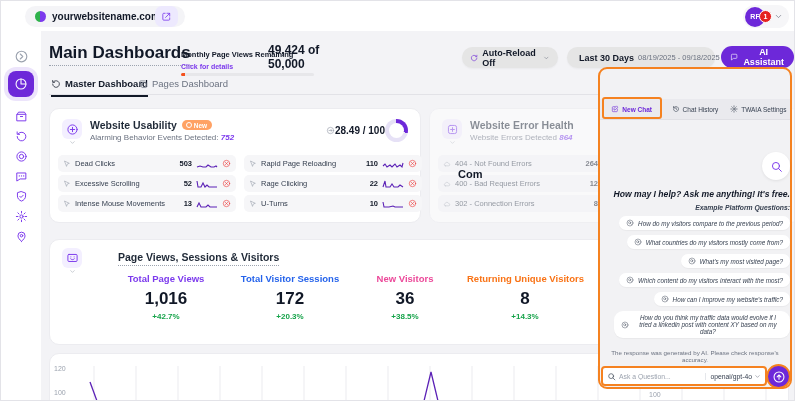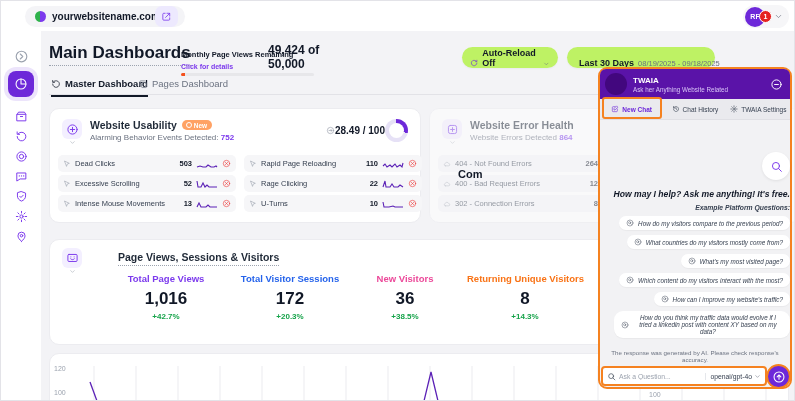--- a/index.html
+++ b/index.html
@@ -29,39 +29,39 @@
   #main-bg { position:absolute; left:40px; top:30px; width:755px; height:371px; background:#f3f3f6; }
 
   
   .page-title { position:absolute; left:48px; top:42px; font-size:17px; font-weight:bold; color:#111827; border-bottom:1px dotted #9ca3af; padding-bottom:2px; z-index:6;text-align:center; }
   .quota { position:absolute; left:180px; top:42px; width:150px; z-index:6; }
   .quota-label { font-size:7.5px; font-weight:bold; color:#111827; }
   .quota-value { font-size:12px; font-weight:bold; color:#111827; position:absolute; left:87px; top:0; }
   .quota-link { font-size:7px; font-weight:bold; color:#7c3aed; cursor:pointer; display:block; margin-top:2px; }
   .quota-bar { margin-top:3px; width:133px; height:3px; border-radius:2px; background:#e7e7ea; overflow:hidden; }
   .quota-fill { width:4px; height:100%; background:#f4511e; }
-  .pill { position:absolute; height:21px; background:#bef264; border-radius:11px; display:flex; align-items:flex-end; gap:4px; padding:0 8px; font-size:9px; color:#111827; cursor:pointer; z-index:6; box-shadow:0 1px 2px rgba(0,0,0,.04); }
+  .pill { position:absolute; height:21px; background:#e5e5e5; border-radius:11px; display:flex; align-items:center; gap:4px; padding:0 8px; font-size:9px; color:#111827; cursor:pointer; z-index:6; box-shadow:0 1px 2px rgba(0,0,0,.04); }
   .pill .mut { color:#6b7280; }
   .ai-btn { position:absolute; left:720px; top:45px; height:22px; background:#6d28d9; color:#fff; border-radius:12px; border:none; display:flex; align-items:center; gap:4px; padding:0 9px; font-size:9px; font-weight:bold; cursor:pointer; z-index:6; font-family:inherit; }
 
   
   .tabs-line { position:absolute; left:48px; top:93px; width:740px; height:1px; background:#e2e2e7; z-index:4; }
   .tab { position:absolute; top:77px; display:flex; align-items:center; gap:4px; font-size:9.5px; cursor:pointer; z-index:6; padding-bottom:6px; }
   .tab-active { color:#111827; font-weight:bold; border-bottom:2px solid #111827; }
   .tab-idle { color:#6b7280; }
 
   
   .card { position:absolute; background:#fff; border-radius:10px; border:1px solid #ececf0; }
   .card-head-icon { position:absolute; left:12px; top:10px; width:20px; height:20px; border-radius:6px; background:#f3efff; color:#7c3aed; display:flex; align-items:center; justify-content:center; }
   .card-head-chev { position:absolute; left:19px; top:30px; color:#9ca3af; }
   .card-title { position:absolute; left:40px; top:10px; font-size:10.5px; font-weight:bold; color:#1f2937; display:flex; align-items:center; gap:5px; }
   .new-badge { background:#ffa265; color:#fff; font-size:6.5px; font-weight:bold; border-radius:7px; padding:1.5px 5px 1.5px 4px; display:flex; align-items:center; gap:2px; }
   .new-badge::before { content:""; width:4px; height:4px; border:1px solid #fff; border-radius:50%; }
   .card-sub { position:absolute; left:40px; top:24px; font-size:8px; color:#6b7280; }
-  .card-sub b { color:#7c3aed; }
+  .card-sub b { color:#7c3aed;font-style:italic; }
   .u-row { position:absolute; height:17px; width:178px; background:#f6f6f8; border-radius:5px; display:flex; align-items:center; gap:4px; padding:0 5px; cursor:default; }
   .u-row .lbl { font-size:7.5px; color:#374151; flex:1; white-space:nowrap; overflow:hidden; }
   .u-row .val { font-size:7.5px; font-weight:bold; color:#111827; }
   .u-row .cur { color:#9ca3af; }
   .u-row .err { color:#ef4444; }
   .score-wrap { position:absolute; right:12px; top:10px; display:flex; align-items:center; }
   .score-txt { font-size:10px; font-weight:bold; color:#111827; }
   .donut { width:23px; height:23px; border-radius:50%; background:conic-gradient(#6d28d9 0% 28.49%, #e6e1f6 0); position:relative; }
   .donut::after { content:""; position:absolute; inset:4px; border-radius:50%; background:#fff; }
   .dim-card { opacity:.5; }
@@ -318,20 +318,26 @@
     <svg class="ic" width="10" height="10" style="color:#374151">
         <use href="#i-clock"></use>
       </svg>
     <span style="font-weight:bold;white-space:nowrap">Last 30 Days</span>
     <span class="mut" style="font-size:7.5px;white-space:nowrap">08/19/2025 - 09/18/2025</span>
     <svg class="ic" width="7" height="7" style="color:#6b7280">
         <use href="#i-chevdown"></use>
       </svg>
   </div>
 
+  <button class="ai-btn">
+    <svg class="ic" width="10" height="10">
+        <use href="#i-chat"></use>
+      </svg>
+    <span>AI Assistant</span>
+  </button>
 
   <div class="tabs-line"></div>
   <div class="tab tab-active" style="left:50px">
     <svg class="ic" width="10" height="10">
         <use href="#i-rotate"></use>
       </svg>
     <span>Master Dashboard</span>
   </div>
   <div class="tab tab-idle" style="left:137px">
     <svg class="ic" width="10" height="10">
@@ -553,32 +559,20 @@
       </g>
       <polyline points="40,28 47,47" fill="none" stroke="#5b21b6" stroke-width="1.3"></polyline>
       <polyline points="374,47 381,18 388,47" fill="none" stroke="#5b21b6" stroke-width="1.3"></polyline>
     </svg>
   </div>
   <span class="ytick" style="left:53px;top:364px">120</span>
   <span class="ytick" style="left:53px;top:388px">100</span>
   <span class="ytick" style="left:648px;top:390px">100</span>
 
   <div id="chat">
-    <div class="chat-head">
-      <div class="chat-avatar"></div>
-      <div class="chat-titles">
-        <div class="chat-title">TWAIA</div>
-        <div class="chat-sub">Ask her Anything Website Related</div>
-      </div>
-      <div class="chat-min">
-        <svg class="ic" width="13" height="13">
-            <use href="#i-minus"></use>
-          </svg>
-      </div>
-    </div>
 
     <div class="chat-tabs">
       <div class="chat-tab chat-tab-active">
         <svg class="ic" width="8" height="8">
             <use href="#i-pencil"></use>
           </svg>
         <span>New Chat</span>
       </div>
       <div class="chat-tab">
         <svg class="ic" width="8" height="8">

